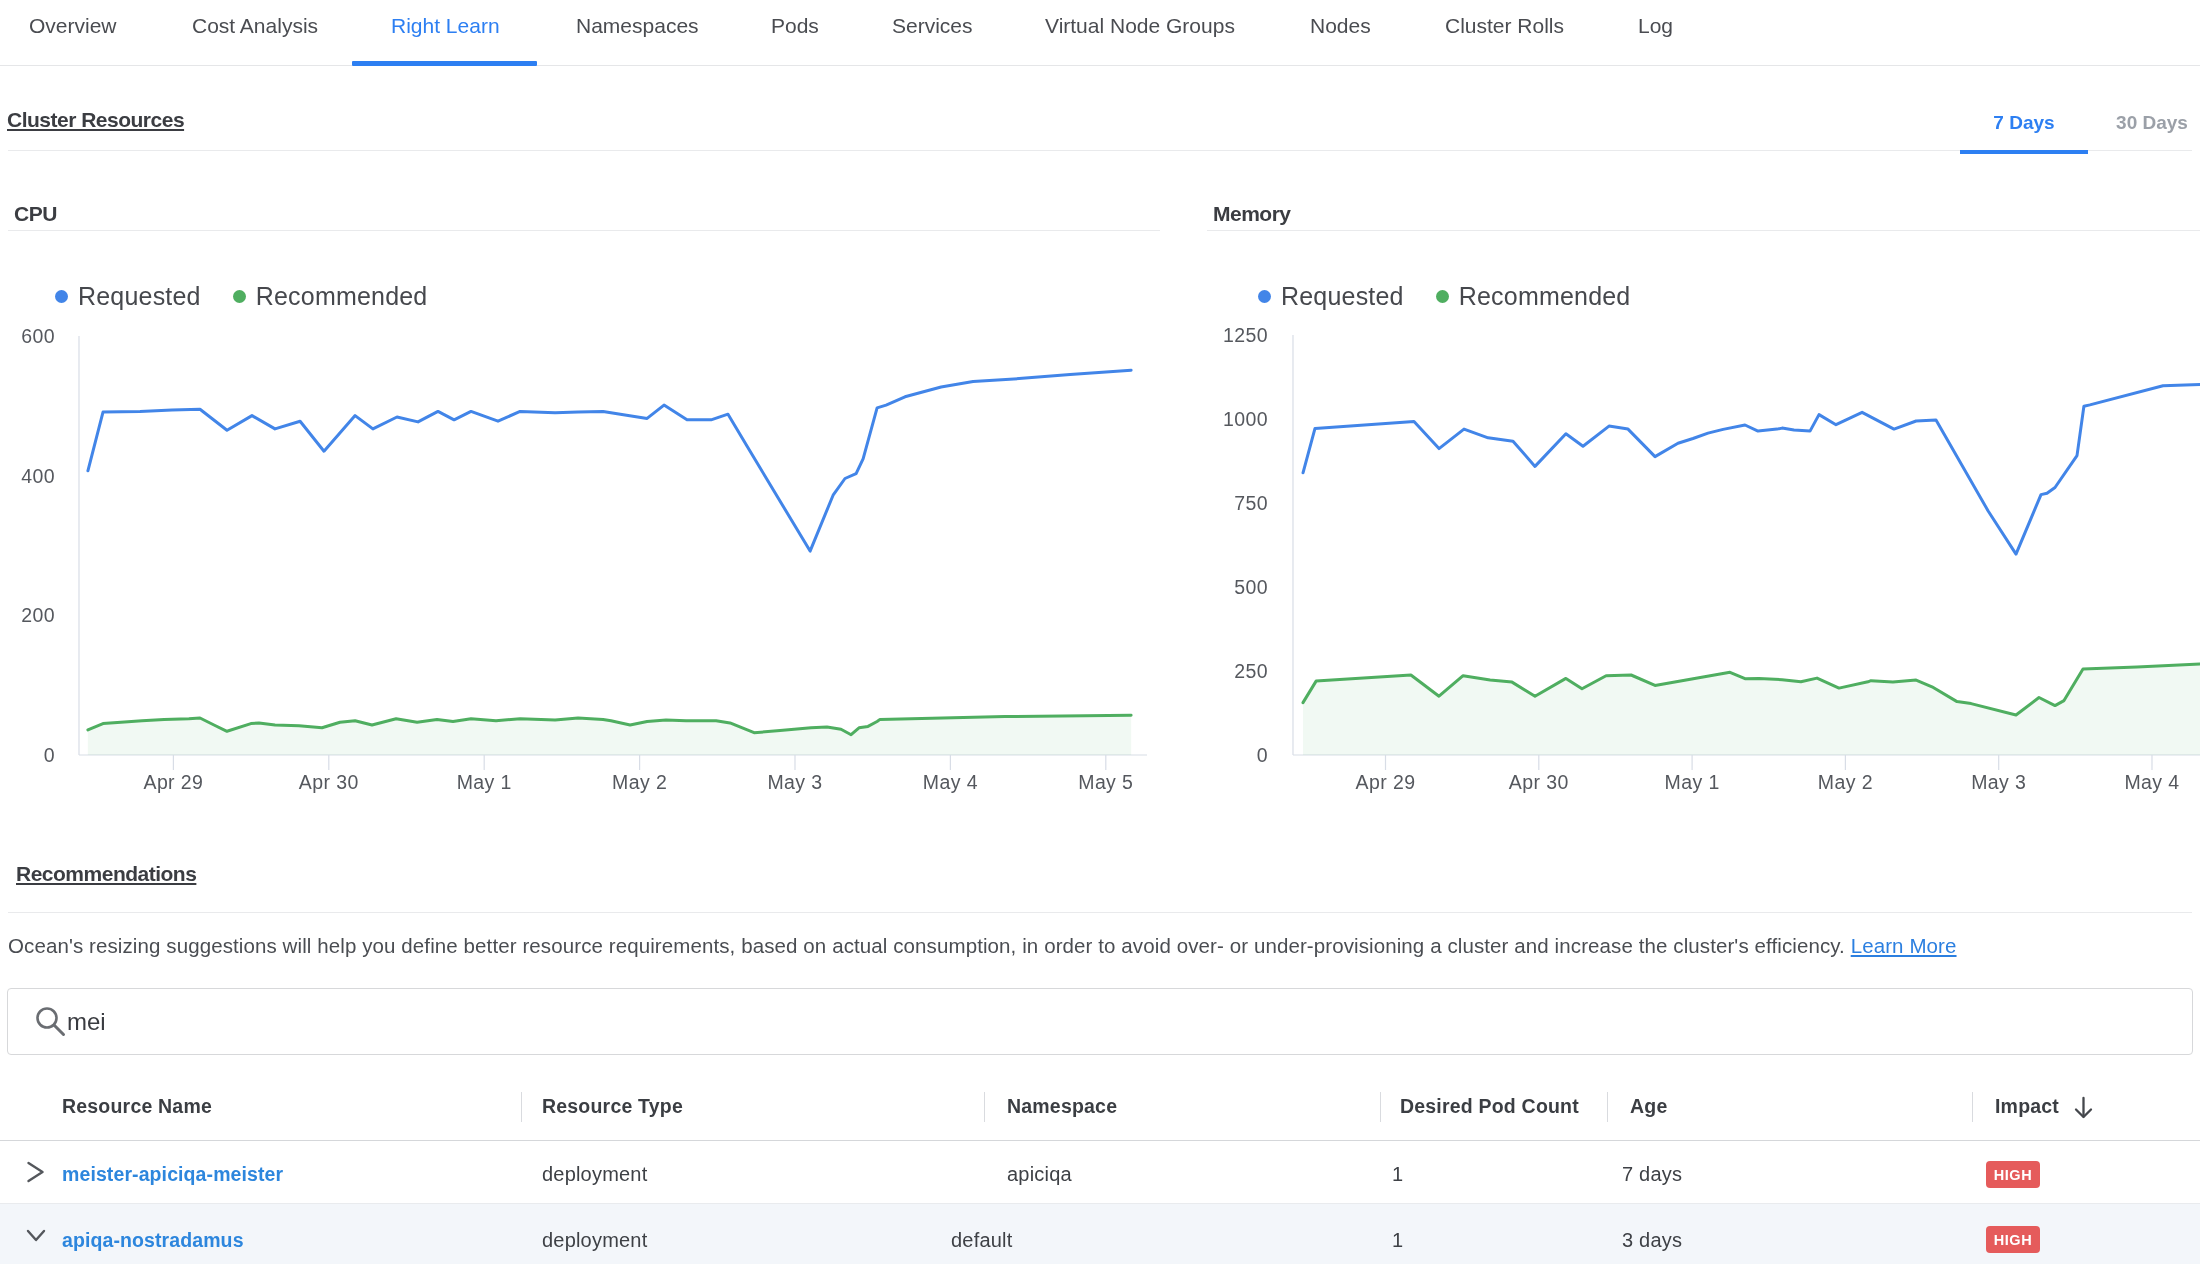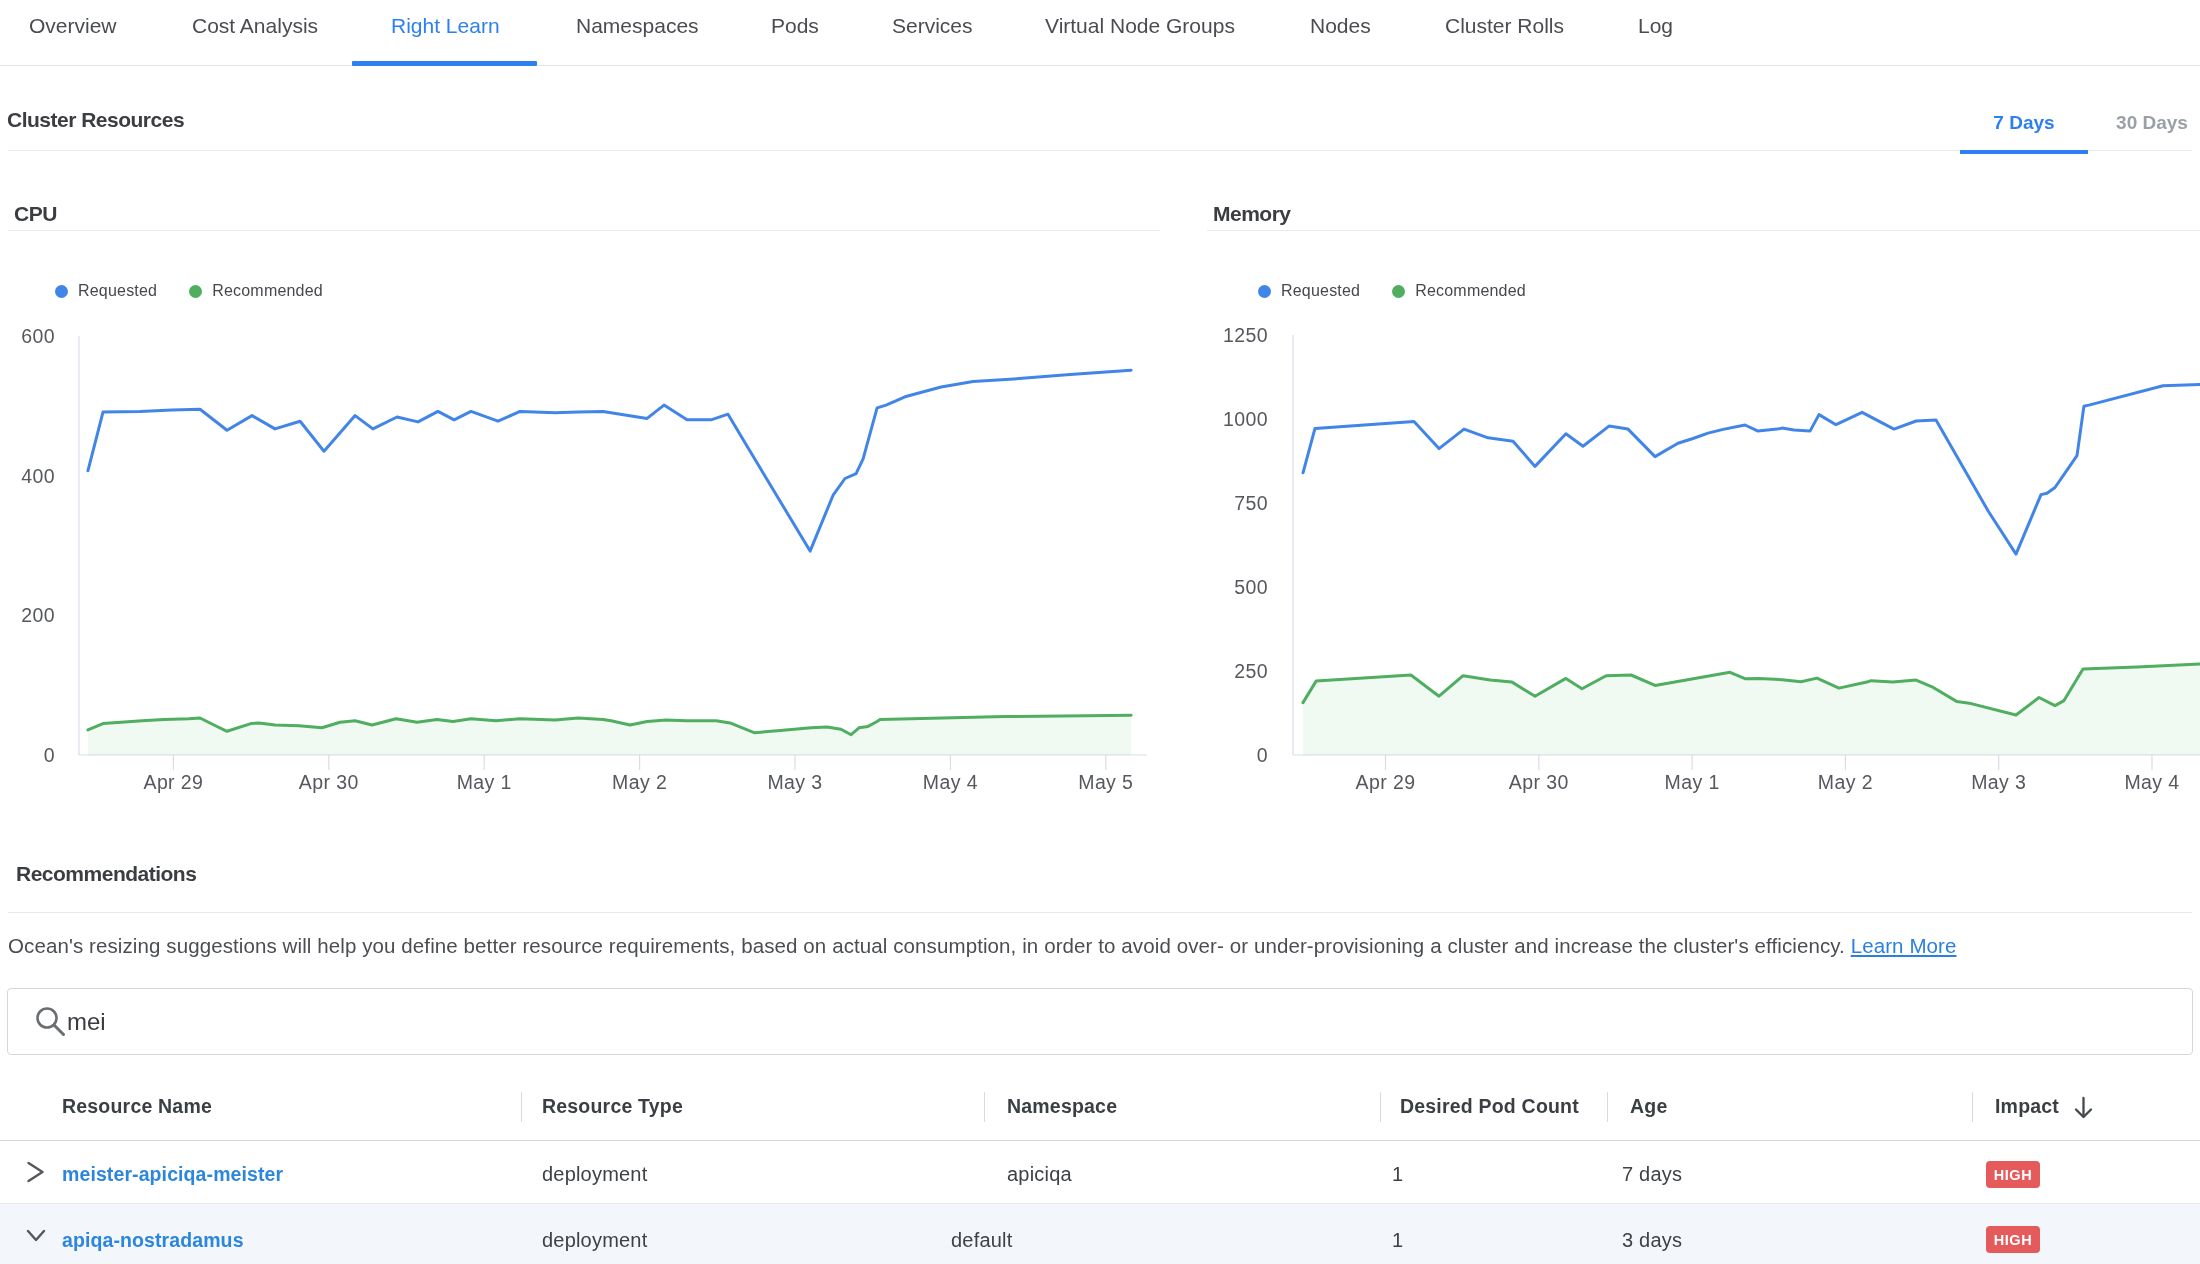--- a/index.html
+++ b/index.html
@@ -8,35 +8,35 @@
   body { position:relative; }
   .abs { position:absolute; }
 
   
   .tabbar { position:absolute; left:0; top:0; width:100%; height:66px; border-bottom:1px solid #e5e6e8; background:#fff; }
   .tab { position:absolute; top:14px; font-size:21px; letter-spacing:0; color:#4a4c51; cursor:pointer; white-space:nowrap; }
   .tab.active { color:#2d7ff2; }
   .tab-underline { position:absolute; top:61px; height:5px; background:#2d7ff2; border-radius:1px; }
 
   
-  .section-title { position:absolute; font-size:21px; font-weight:700; letter-spacing:-0.5px; color:#3b3d42; line-height:1; }
+  .section-title { position:absolute; font-size:21px; font-weight:700; letter-spacing:-0.5px; color:#3b3d42; line-height:1;text-decoration:underline; }
   .divider { position:absolute; height:1px; background:#e9eaec; }
   .range-opt { position:absolute; top:112px; font-size:19px; font-weight:700; text-align:center; cursor:pointer; }
   .range-opt.selected { color:#2d7ff2; }
   .range-opt.idle { color:#9ba0a8; }
   .range-underline { position:absolute; top:150px; height:4px; background:#2d7ff2; }
 
   
   .panel { position:absolute; top:185px; width:1152px; height:625px; }
   .panel-title { position:absolute; left:6px; top:18px; font-size:21px; font-weight:700; letter-spacing:-0.5px; color:#3b3d42; line-height:1; }
   .panel-rule { position:absolute; left:0; right:0; top:45px; height:1px; background:#e9eaec; }
   .legend { position:absolute; top:97px; display:flex; align-items:center; }
   .legend-item { display:flex; align-items:center; cursor:pointer; }
   .legend-dot { width:13px; height:13px; border-radius:50%; margin-right:10px; }
-  .legend-label { font-size:16px; color:#46484d; letter-spacing:0.2px; }
+  .legend-label { font-size:25px; color:#46484d; letter-spacing:0.2px; }
   .chart-svg { position:absolute; left:0; top:0; }
 
   
   .reco-desc { position:absolute; left:8px; top:934px; font-size:20.5px; color:#4a4d52; letter-spacing:0.1px; }
   .reco-desc a { color:#2b7fe0; text-decoration:underline; cursor:pointer;margin-top:45px; }
 
   
   .searchbox { position:absolute; left:7px; top:988px; width:2186px; height:67px; border:1px solid #d7d8da; border-radius:4px; background:#fff; }
   .searchbox input { position:absolute; left:59px; top:0; width:2000px; height:65px; border:none; outline:none; font-size:24px;
      color:#3a3c41; font-family:"Liberation Sans","DejaVu Sans",sans-serif; background:transparent; }

